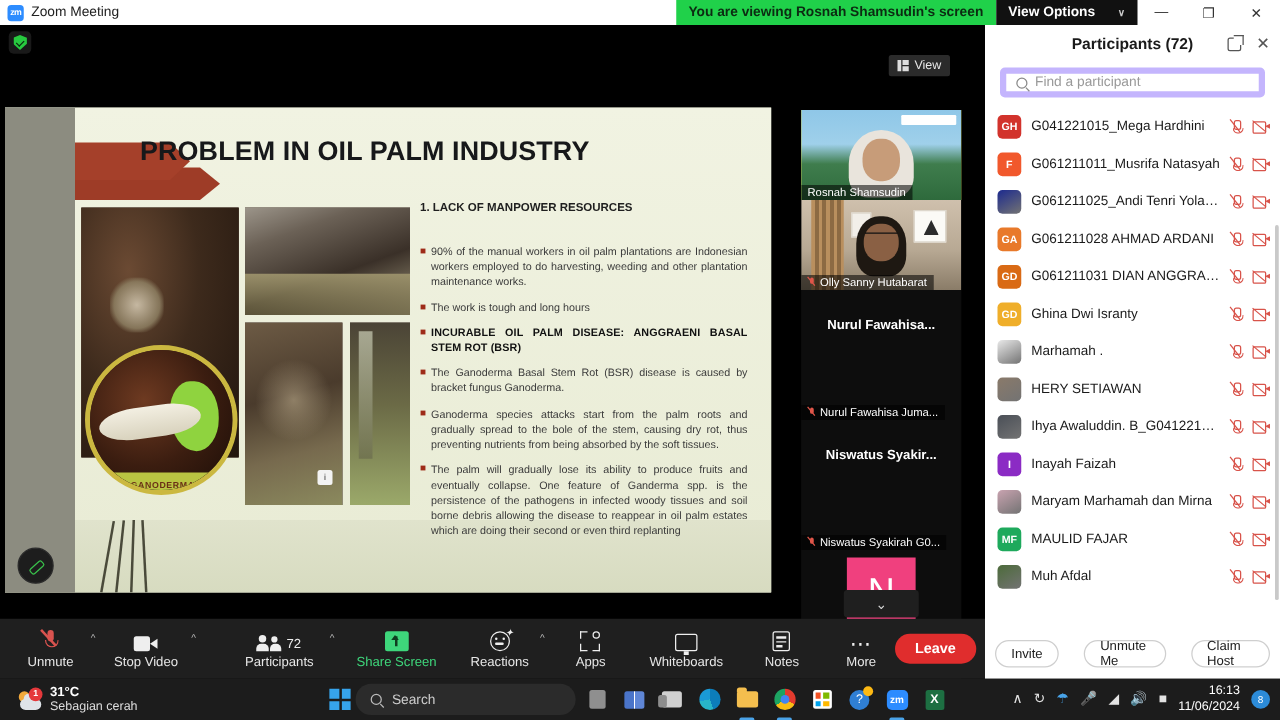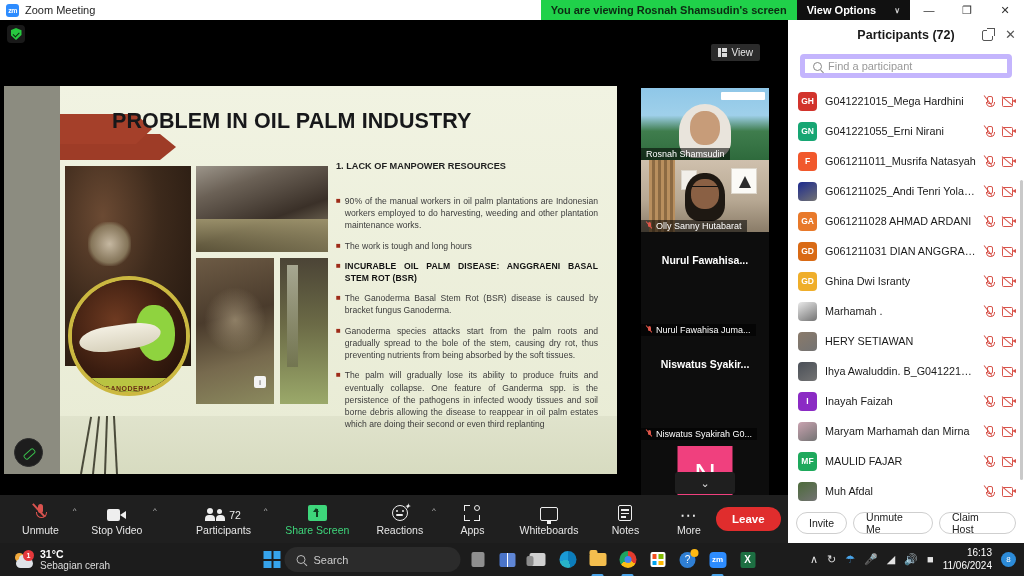--- a/index.html
+++ b/index.html
@@ -369,21 +369,21 @@
       border-style:solid; border-width:2.6px 4px 2.6px 0;
       border-color:transparent #d8534a transparent transparent; }
   .i-camoff .sl { position:absolute; left:0; top:0; width:14px; height:1.1px;
       background:#d8534a; transform:rotate(40deg); transform-origin:left center; }
   .pscroll {
     position:absolute; right:1px; top:94px; width:3px; height:300px;
     background:#c9c9c9; border-radius:2px;
   }
   .panel-foot {
     height:40px; display:flex; align-items:center; justify-content:space-around;
-    padding:0 8px; gap:6px;
+    padding:0 8px; gap:20px;
   }
   .pf-btn {
     border:1px solid #cfcfcf; border-radius:13px; height:22px; padding:0 12px;
     font-size:10.5px; color:#202020; display:flex; align-items:center; background:#fff;
   }
 
   
   .taskbar {
     position:absolute; left:0; bottom:0; width:1024px; height:33px;
     background:#1c1c1c; display:flex; align-items:center;
@@ -724,32 +724,20 @@
           <div class="picons">
             <span class="i-micoff">
               <span class="sl"></span>
             </span>
             <span class="i-camoff">
               <span class="sl"></span>
             </span>
           </div>
         </div>
         <div class="prow">
-          <div class="pav" style="background: rgb(23, 166, 115);">GN</div>
-          <div class="pname">G041221055_Erni Nirani</div>
-          <div class="picons">
-            <span class="i-micoff">
-              <span class="sl"></span>
-            </span>
-            <span class="i-camoff">
-              <span class="sl"></span>
-            </span>
-          </div>
-        </div>
-        <div class="prow">
           <div class="pav" style="background: rgb(241, 88, 44);">F</div>
           <div class="pname">G061211011_Musrifa Natasyah</div>
           <div class="picons">
             <span class="i-micoff">
               <span class="sl"></span>
             </span>
             <span class="i-camoff">
               <span class="sl"></span>
             </span>
           </div>

